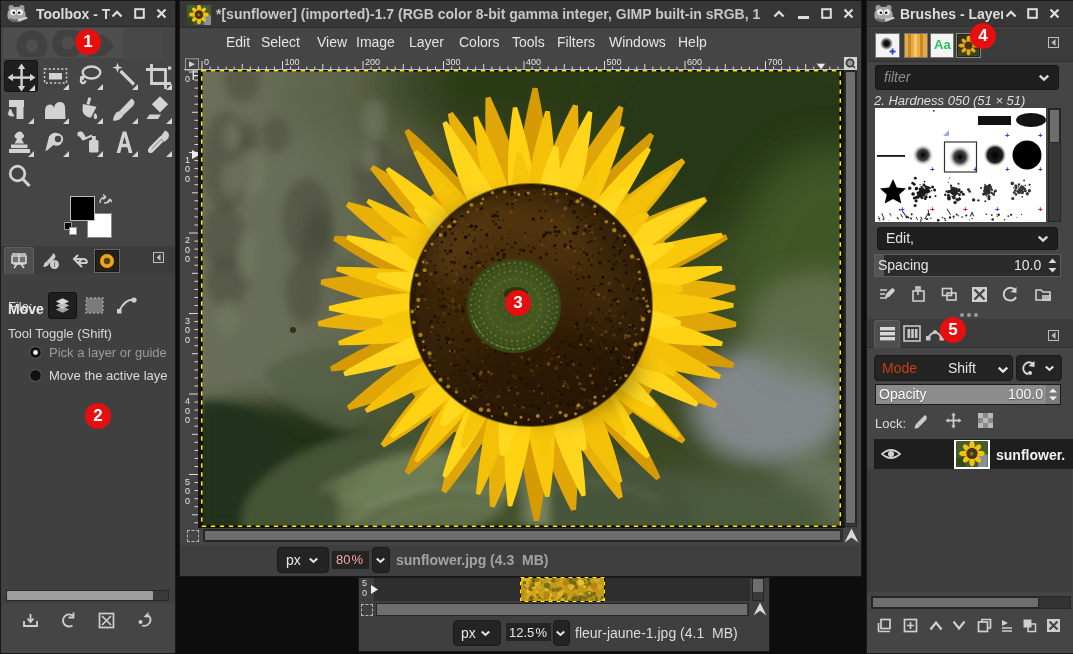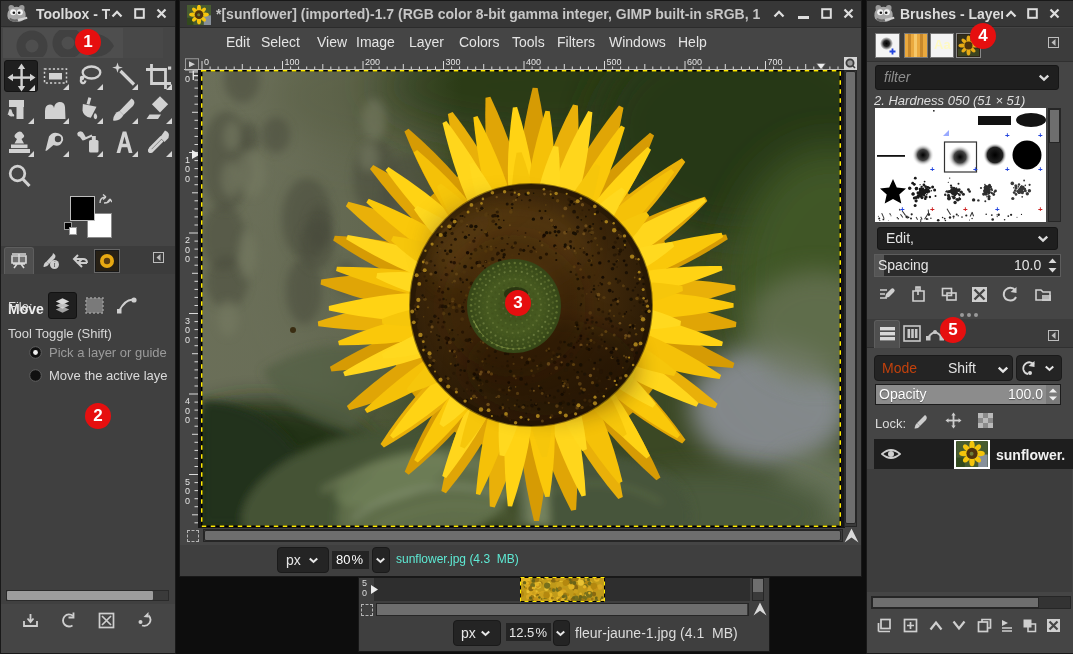--- a/index.html
+++ b/index.html
@@ -1886,26 +1886,26 @@
 <div style="position:absolute;left:203px;top:529px;width:640px;height:13px;background:#3a3a3a;border:1px solid #262626"></div>
 <div style="position:absolute;left:204px;top:530px;width:637px;height:11px;background:#6e6e6e;border:1px solid #262626;border-radius:2px"></div>
 <div style="position:absolute;left:187px;top:530px;width:12px;height:12px;border:1.5px dashed #b4b4b4"></div>
 <div style="position:absolute;left:180px;top:545px;width:681px;height:31px;background:#3f3f3f"></div>
 <div style="position:absolute;left:277px;top:547px;width:52px;height:26px;background:#242424;border:1px solid #1a1a1a;border-radius:4px"></div>
 <div style="position:absolute;left:286px;top:552px;font-size:14px;color:#e6e6e6;font-weight:normal;font-style:normal;white-space:nowrap;">px</div>
 <svg style="position:absolute;left:308px;top:557px;" width="11" height="7" viewBox="0 0 11 7.5">
     <path d="M1.5 1.5 L5.5 5.3 L9.5 1.5" stroke="#e6e6e6" stroke-width="2.2" fill="none"></path>
   </svg>
 <div style="position:absolute;left:332px;top:551px;width:37px;height:18px;background:#242424;color:#e6e6e6"></div>
-<div style="position:absolute;left:336px;top:552px;font-size:13px;color:#ffffff;font-weight:normal;font-style:normal;white-space:nowrap;">80 %</div>
+<div style="position:absolute;left:336px;top:552px;font-size:13px;color:#fca5a5;font-weight:normal;font-style:normal;white-space:nowrap;">80 %</div>
 <div style="position:absolute;left:372px;top:547px;width:18px;height:26px;background:#242424;border:1px solid #1a1a1a;border-radius:4px"></div>
 <svg style="position:absolute;left:375px;top:557px;" width="11" height="7" viewBox="0 0 11 7.5">
     <path d="M1.5 1.5 L5.5 5.3 L9.5 1.5" stroke="#e6e6e6" stroke-width="2.2" fill="none"></path>
   </svg>
-<div style="position:absolute;left:396px;top:552px;font-size:12px;color:#5eead4;font-weight:normal;font-style:normal;white-space:nowrap;">sunflower.jpg (4.3&nbsp; MB)</div>
+<div style="position:absolute;left:396px;top:552px;font-size:14px;color:#a3a3a3;font-weight:bold;font-style:normal;white-space:nowrap;">sunflower.jpg (4.3&nbsp; MB)</div>
 <div style="position:absolute;left:358px;top:577px;width:412px;height:75px;background:#3f3f3f;border:1px solid #181818;z-index:6"></div>
 <div style="position:absolute;left:362px;top:578px;font-size:9px;color:#dcdcdc;font-weight:normal;font-style:normal;white-space:nowrap;z-index:7">5</div>
 <div style="position:absolute;left:362px;top:588px;font-size:9px;color:#dcdcdc;font-weight:normal;font-style:normal;white-space:nowrap;z-index:7">0</div>
 <svg style="position:absolute;left:371px;top:585px;z-index:7;" width="7" height="9" viewBox="0 0 7 9">
     <path d="M0 0 L7 4.5 L0 9 Z" fill="#ededed"></path>
   </svg>
 <div style="position:absolute;left:374px;top:578px;width:376px;height:23px;background:#2e2e2e;z-index:6"></div>
 <svg style="position:absolute;left:520px;top:577px;z-index:7" width="85" height="25" viewBox="0 0 85 25">
 <rect width="85" height="25" fill="#c09a1a"></rect>
     <circle cx="18.6" cy="9.6" r="2.0" fill="#e8c233"></circle>
@@ -2141,21 +2141,21 @@
     <path d="M15.5 13.5 L15.5 19.5 M12.5 16.5 L18.5 16.5" stroke="#2244dd" stroke-width="1.8"></path>
   </svg>
 <div style="position:absolute;left:904px;top:33px;width:24px;height:25px;background:#e8a83c;border:1px solid #777;z-index:2"></div>
 <svg style="position:absolute;left:905px;top:34px;z-index:3;" width="22" height="23" viewBox="0 0 22 23">
     <rect width="22" height="23" fill="#eaa93e"></rect>
     <rect x="3" y="0" width="3" height="23" fill="#c8882a"></rect>
     <rect x="9" y="0" width="3" height="23" fill="#f6c86a"></rect>
     <rect x="15" y="0" width="3" height="23" fill="#c8882a"></rect>
   </svg>
 <div style="position:absolute;left:930px;top:33px;width:24px;height:25px;background:#f4f4f4;border:1px solid #777;z-index:2"></div>
-<div style="position:absolute;left:934px;top:37px;font-size:13px;color:#fef9c3;font-weight:bold;font-style:normal;white-space:nowrap;z-index:3">Aa</div>
+<div style="position:absolute;left:934px;top:37px;font-size:13px;color:#22c55e;font-weight:bold;font-style:normal;white-space:nowrap;z-index:3">Aa</div>
 <div style="position:absolute;left:956px;top:33px;width:25px;height:25px;background:#2c2417;border:1px solid #888;z-index:2"></div>
 <svg style="position:absolute;left:958px;top:35px;z-index:3;" width="21" height="21" viewBox="0 0 21 21">
     <rect width="21" height="21" fill="#33301c"></rect>
     <rect x="0" y="14" width="21" height="7" fill="#3c4420"></rect>
     <g fill="#e8ac14">
       <ellipse cx="10.5" cy="4.5" rx="2" ry="4"></ellipse>
       <ellipse cx="10.5" cy="16.5" rx="2" ry="4"></ellipse>
       <ellipse cx="4.5" cy="10.5" rx="4" ry="2"></ellipse>
       <ellipse cx="16.5" cy="10.5" rx="4" ry="2"></ellipse>
       <ellipse cx="6.3" cy="6.3" rx="1.8" ry="3.4" transform="rotate(-45 6.3 6.3)"></ellipse>

